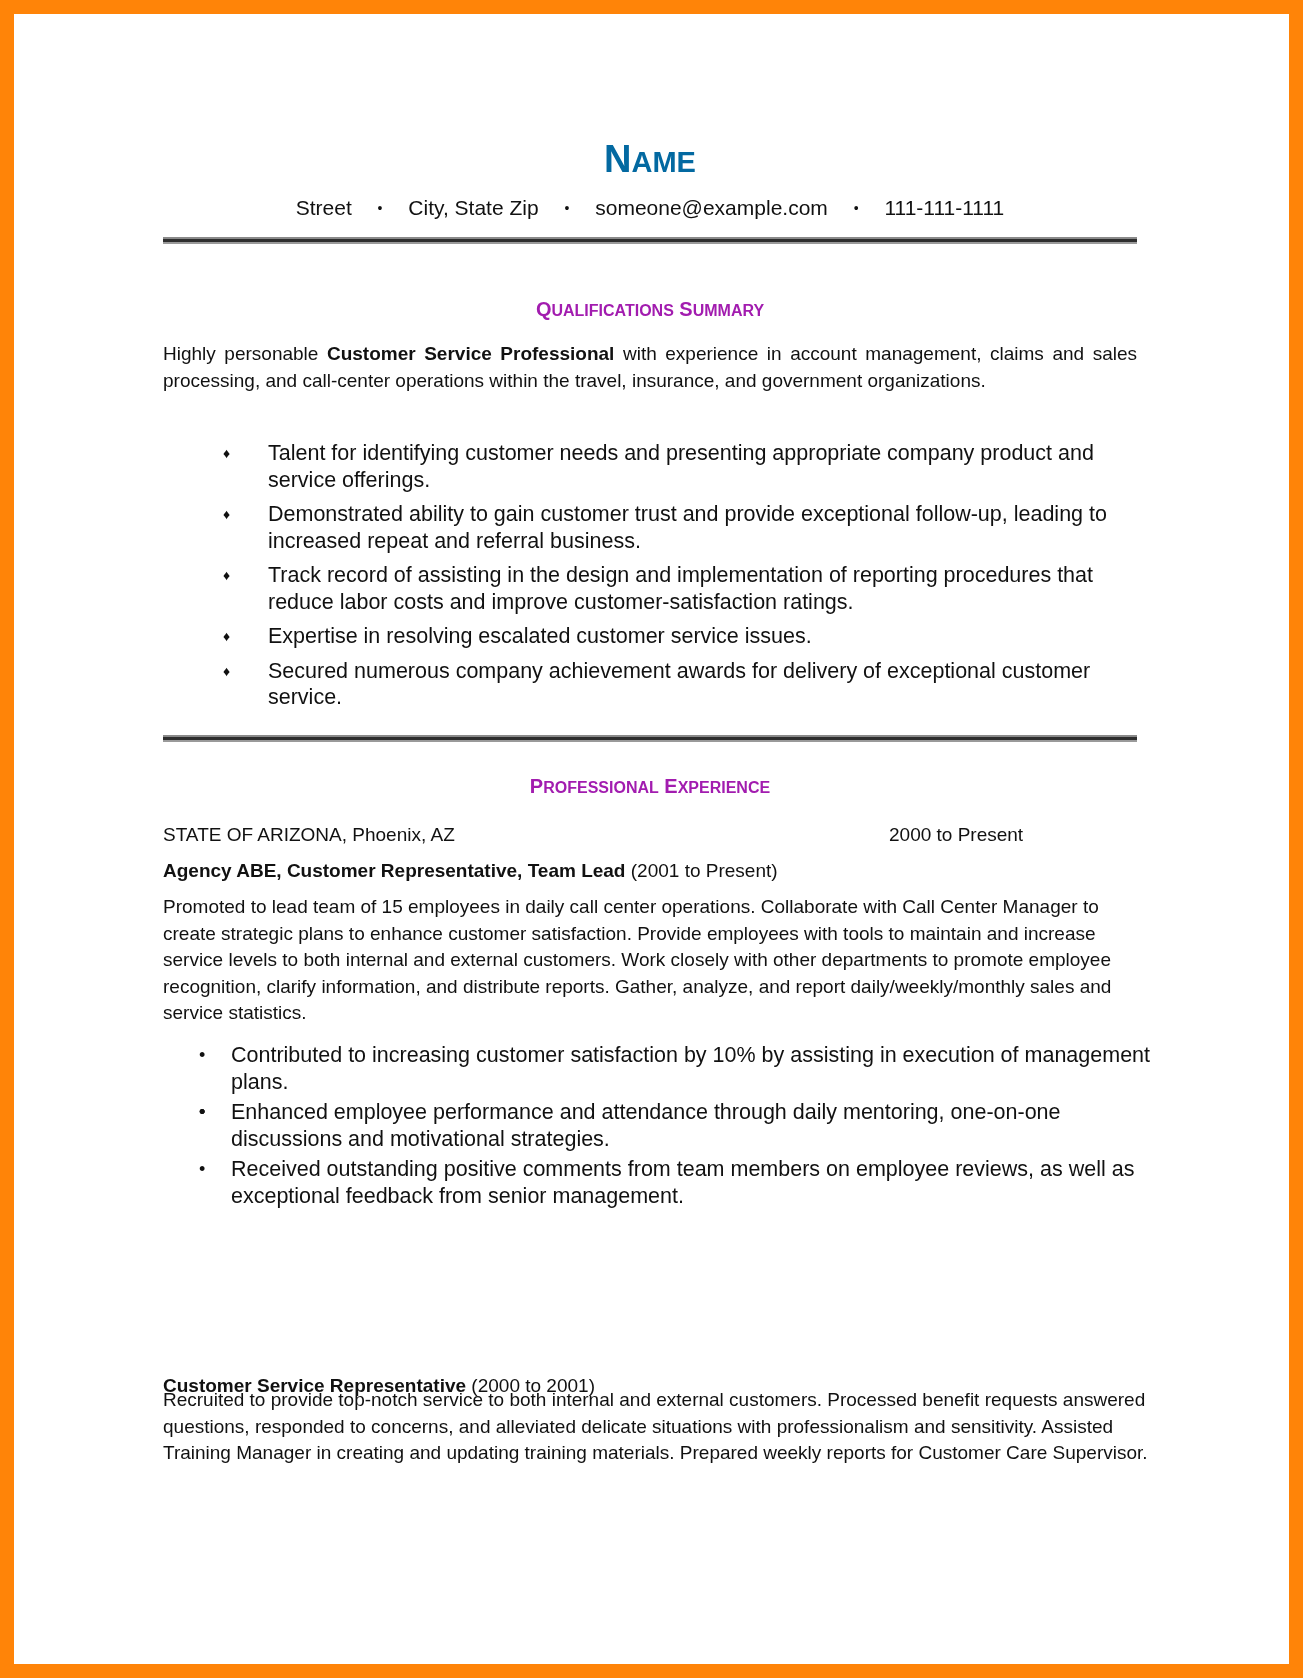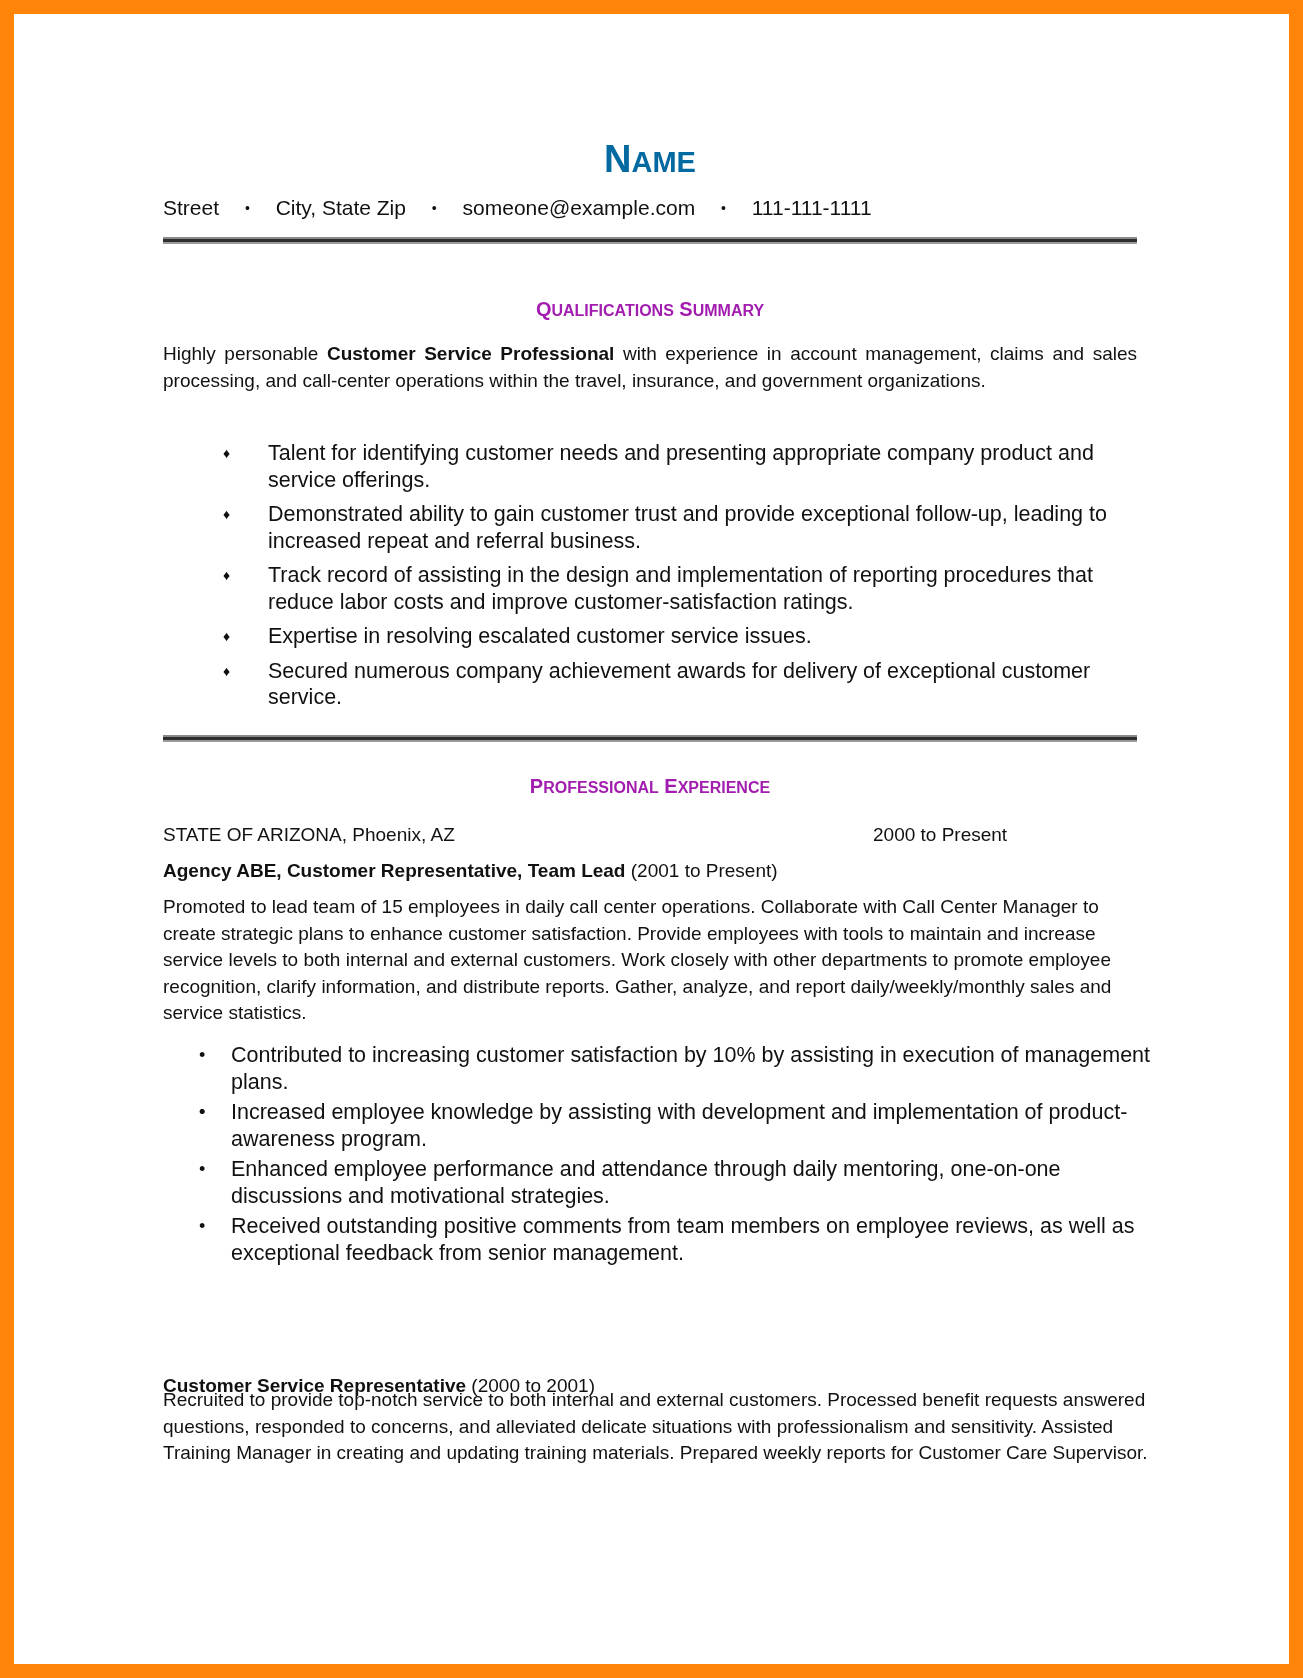--- a/index.html
+++ b/index.html
@@ -11,21 +11,21 @@
   }
   .page { position: absolute; left: 149px; top: 0; width: 974px; }
   .abs { position: absolute; left: 0; width: 974px; }
   .name {
     top: 124px; text-align: center; font-weight: bold; font-size: 38px;
     letter-spacing: 0px; color: #0369a1;
   }
   .name .big { font-size: 38px; }
   .name .sc { font-size: 29px; }
   .contact {
-    top: 182px; text-align: left; font-size: 21px; word-spacing: 0px;
+    top: 182px; text-align: center; font-size: 21px; word-spacing: 0px;
   }
   .contact .sep { display: inline-block; margin: 0 20px; font-size: 14px; vertical-align: 2px; }
   .divider { height: 5px; background: #2e2e2e; border-top: 2px solid #8a8a8a; box-sizing: border-box; }
   .divider-under { height: 2px; background: #9a9a9a; }
   .section-title {
     text-align: center; font-weight: bold; font-size: 20px; color: #a21caf;
   }
   .section-title .sc { font-size: 16px; }
   .para { font-size: 19px; line-height: 26.5px; }
   .justify { text-align: justify; text-align-last: left; }
@@ -39,21 +39,21 @@
     position: absolute; left: 60px; top: 0; font-size: 14px;
   }
   ul.dots { list-style: none; margin: 0; padding: 0; }
   ul.dots li {
     position: relative; padding-left: 68px; font-size: 21.5px; line-height: 26.5px;
     margin-bottom: 4px;
   }
   ul.dots li .bullet {
     position: absolute; left: 36px; top: 0; font-size: 18px;
   }
-  .row { display: flex; }
+  .row { display: flex; gap: 16px; }
   .row .left { flex: 0 0 710px; }
 </style>
 </head>
 <body>
 
 <div class="page">
 
   <div class="abs name">
     <span class="big">N</span><span class="sc">AME</span>
   </div>
@@ -110,21 +110,21 @@
   <div class="abs para" style="top:844px;">
     <span class="bold">Agency ABE, Customer Representative, Team Lead</span><span> (2001 to Present)</span>
   </div>
 
   <div class="abs para" style="top:880px; width: 990px;">Promoted to lead team of 15 employees in daily call center operations. Collaborate with Call Center Manager to create strategic plans to enhance customer satisfaction. Provide employees with tools to maintain and increase service levels to both internal and external customers. Work closely with other departments to promote employee recognition, clarify information, and distribute reports. Gather, analyze, and report daily/weekly/monthly sales and service statistics.</div>
 
   <div class="abs" style="top:1028px; width: 990px;">
     <ul class="dots">
       <li><span class="bullet">•</span><span>Contributed to increasing customer satisfaction by 10% by assisting in execution of management plans.</span></li>
       <li><span class="bullet">•</span></li>
-      <li><span class="bullet">•</span><span>Increased employee knowledge by assisting with development and implementation of product-awareness program.</span></li>
+      <li><span class="bullet">•</span></li>
       <li><span class="bullet">•</span><span>Enhanced employee performance and attendance through daily mentoring, one-on-one discussions and motivational strategies.</span></li>
       <li><span class="bullet">•</span><span>Received outstanding positive comments from team members on employee reviews, as well as exceptional feedback from senior management.</span></li>
     </ul>
   </div>
 
   <div class="abs para" style="top:1344px;margin-top:15px;">
     <span class="bold">Customer Service Representative</span><span> (2000 to 2001)</span>
   </div>
 
   <div class="abs para" style="top:1373px; width: 990px;">Recruited to provide top-notch service to both internal and external customers. Processed benefit requests answered questions, responded to concerns, and alleviated delicate situations with professionalism and sensitivity. Assisted Training Manager in creating and updating training materials. Prepared weekly reports for Customer Care Supervisor.</div>

